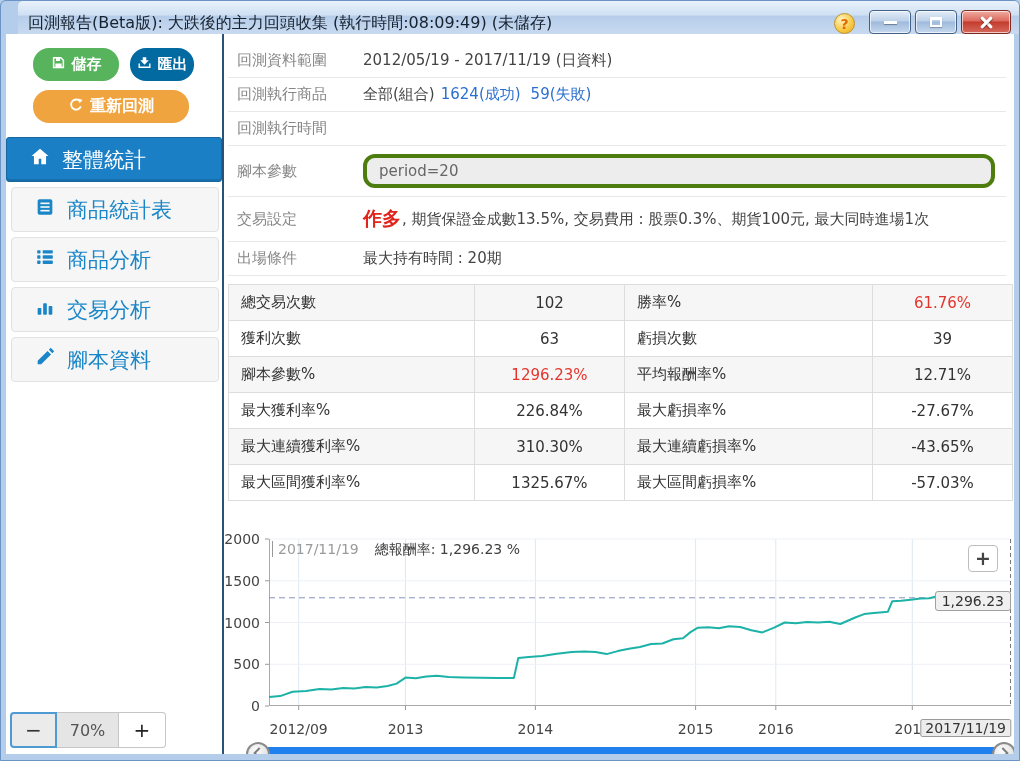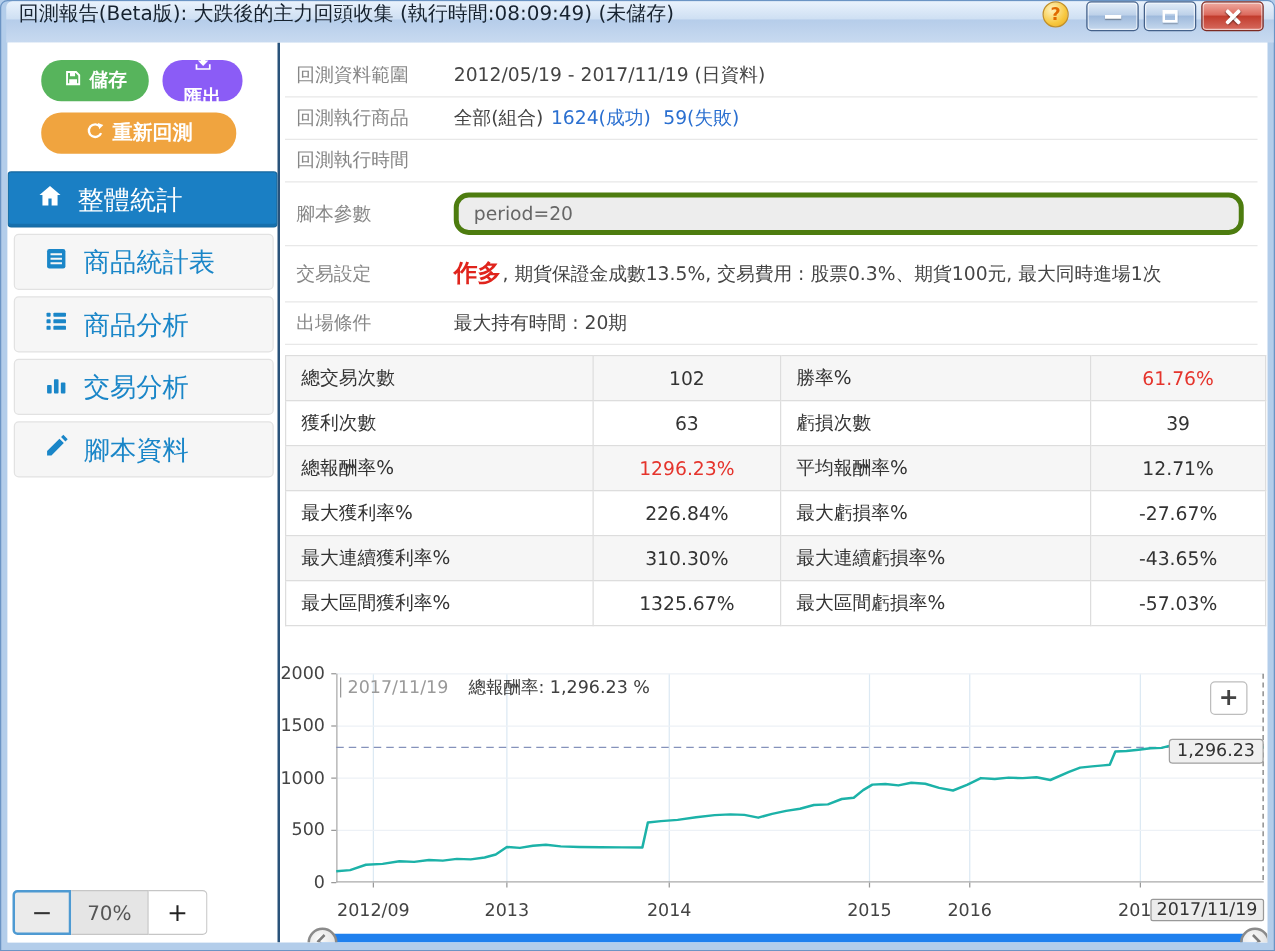--- a/index.html
+++ b/index.html
@@ -10,24 +10,24 @@
     background:#b3cdea;
   }
   .window {
     position:absolute; inset:0;
     background:#b3cdea;
     border:1px solid #6b94c4;
     border-radius:6px 6px 0 0;
   }
   
   .titlebar {
-    position:absolute; top:0; left:4px; right:0; height:33px;
+    position:absolute; top:0; left:17px; right:0; height:33px;
     background:linear-gradient(#e9f2fc,#cfe0f3 42%,#b6cdea 46%,#c8daf0);
     border-radius:5px 5px 0 0;
-    display:flex; align-items:flex-start; padding:0 8px 0 10px;
+    display:flex; align-items:flex-end; padding:0 8px 0 10px;
   }
   .title { flex:1; font-size:16px; color:#16222f; white-space:nowrap; overflow:hidden; }
   .help-btn {
     width:21px; height:21px; border-radius:50%;
     background:radial-gradient(circle at 35% 30%, #fff3c0, #f7c840 60%, #eaa81f);
     border:1px solid #c08f2a; color:#e06a00; font-weight:bold; font-size:14px;
     display:flex; align-items:center; justify-content:center; margin-right:14px; cursor:pointer;
   }
   .win-controls { display:flex; gap:4px; }
   .wbtn {
@@ -57,21 +57,21 @@
   }
   
   .sidebar { width:218px; position:relative; border-right:2px solid #29527a; background:#fff; flex-shrink:0; }
   .side-actions { padding:14px 0 0 27px; }
   .btn {
     height:33px; border:none; border-radius:16px; color:#fff; font-weight:bold; font-size:15px;
     display:inline-flex; align-items:center; justify-content:center; gap:6px; cursor:pointer;
     font-family:inherit; vertical-align:top;
   }
   .btn-green  { width:86px;  background:#57b45c; }
-  .btn-cyan   { width:64px;  background:#8b5cf6; margin-left:6px;flex-direction:column; }
+  .btn-cyan   { width:64px;  background:#0369a1; margin-left:6px; }
   .btn-orange { width:156px; background:#f0a43f; margin-top:9px; display:flex; font-size:16px; }
   .menu { margin-top:14px; }
   .menu-item {
     height:45px; margin:0 3px 5px 5px; background:#f6f6f6;
     border:1px solid #e2e2e2; border-radius:4px;
     display:flex; align-items:center; gap:11px; padding-left:22px;
     color:#1a86c8; font-size:21px; cursor:pointer;
   }
   .menu-item.selected {
     margin-left:0; margin-right:0; background:#1a7fc4; border-color:#15679e;
@@ -299,21 +299,21 @@
             <td class="lbl2">勝率%</td>
             <td class="val2 red">61.76%</td>
           </tr>
           <tr>
             <td class="lbl1">獲利次數</td>
             <td class="val1">63</td>
             <td class="lbl2">虧損次數</td>
             <td class="val2">39</td>
           </tr>
           <tr>
-            <td class="lbl1">總報酬率%</td>
+            <td class="lbl1">腳本參數%</td>
             <td class="val1 red">1296.23%</td>
             <td class="lbl2">平均報酬率%</td>
             <td class="val2">12.71%</td>
           </tr>
           <tr>
             <td class="lbl1">最大獲利率%</td>
             <td class="val1">226.84%</td>
             <td class="lbl2">最大虧損率%</td>
             <td class="val2">-27.67%</td>
           </tr>

